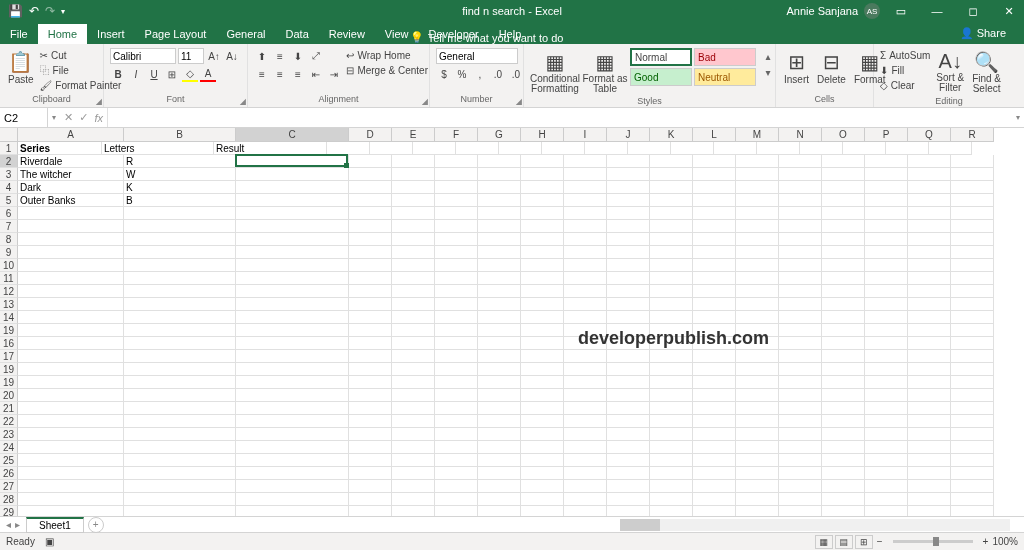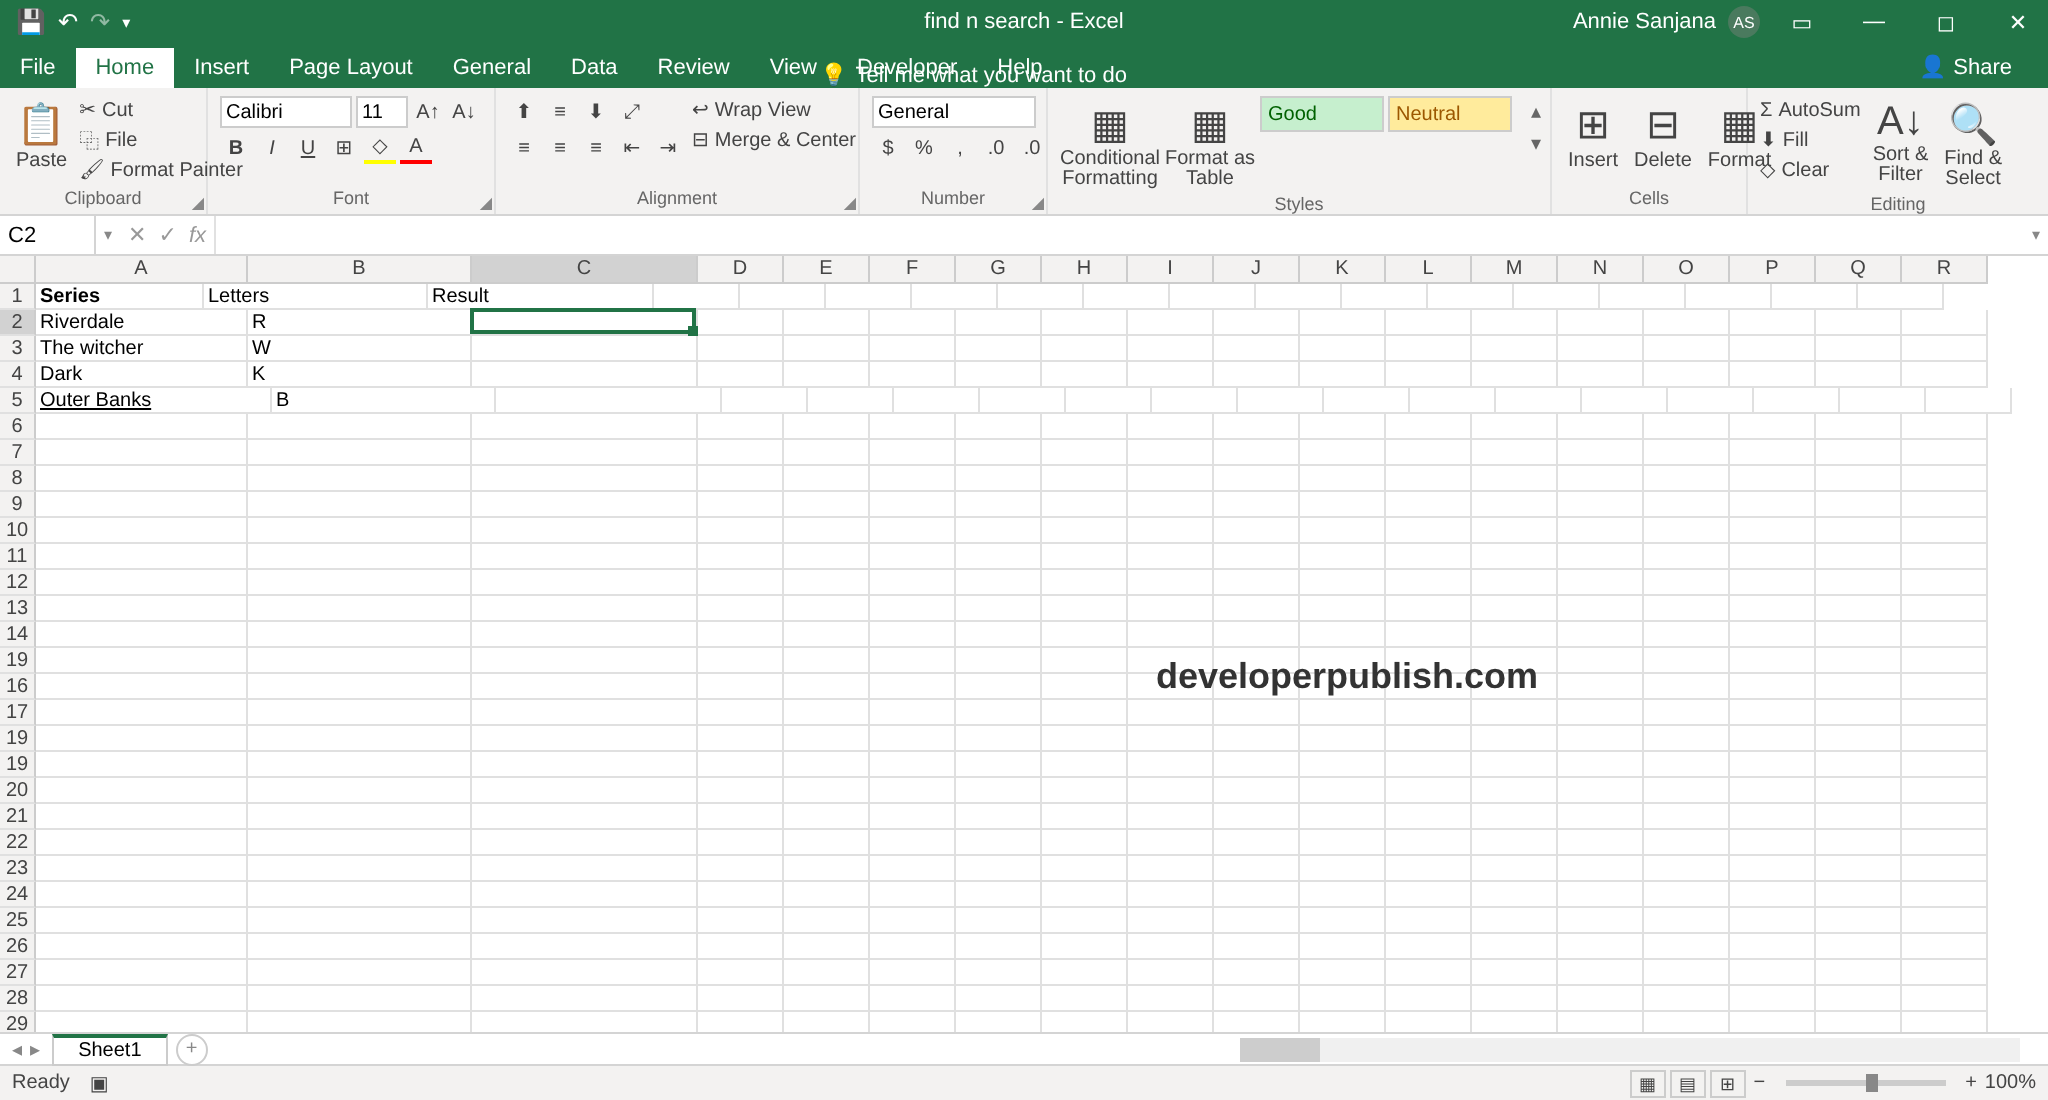--- a/index.html
+++ b/index.html
@@ -185,21 +185,21 @@
           <span class="mini-btn">≡</span>
           <span class="mini-btn">≡</span>
           <span class="mini-btn">≡</span>
           <span class="mini-btn">⇤</span>
           <span class="mini-btn">⇥</span>
         </div>
       </div>
       <div class="small-rows">
         <div class="small-item">
             <span>↩</span>
-            <span>Wrap View</span>
+            <span>Wrap Home</span>
           </div>
         <div class="small-item">
             <span>⊟</span>
             <span>Merge &amp; Center</span>
           </div>
       </div>
     </div>
     <div class="ribbon-group-label">Alignment</div>
     <span class="dialog-launcher">◢</span>
   </div>
@@ -225,20 +225,24 @@
         <span class="icon">▦</span>
         <span style="white-space:pre;text-align:center;line-height:1">Conditional
 Formatting</span>
       </div>
       <div class="big-btn" style="width:42px">
         <span class="icon">▦</span>
         <span style="white-space:pre;text-align:center;line-height:1">Format as
 Table</span>
       </div>
       <div style="display:flex;flex-direction:column;gap:2px">
+        <div style="display:flex;gap:2px">
+          <div class="style-cell style-normal">Normal</div>
+          <div class="style-cell style-bad">Bad</div>
+        </div>
         <div style="display:flex;gap:2px">
           <div class="style-cell style-good">Good</div>
           <div class="style-cell style-neutral">Neutral</div>
         </div>
       </div>
       <div style="display:flex;flex-direction:column;font-size:8px;color:#666">
         <span class="mini-btn">▴</span>
         <span class="mini-btn">▾</span>
       </div>
     </div>
@@ -434,21 +438,21 @@
         <div class="cell" style="width: 43px;"></div>
         <div class="cell" style="width: 43px;"></div>
         <div class="cell" style="width: 43px;"></div>
         <div class="cell" style="width: 43px;"></div>
         <div class="cell" style="width: 43px;"></div>
         <div class="cell" style="width: 43px;"></div>
         <div class="cell" style="width: 43px;"></div>
         <div class="cell" style="width: 43px;"></div>
       </div>
       <div class="cell-row">
-        <div class="cell" style="width: 118px; text-decoration: underline;">Outer Banks</div>
+        <div class="cell" style="width: 106px;">Outer Banks</div>
         <div class="cell" style="width: 112px;">B</div>
         <div class="cell" style="width: 113px;"></div>
         <div class="cell" style="width: 43px;"></div>
         <div class="cell" style="width: 43px;"></div>
         <div class="cell" style="width: 43px;"></div>
         <div class="cell" style="width: 43px;"></div>
         <div class="cell" style="width: 43px;"></div>
         <div class="cell" style="width: 43px;"></div>
         <div class="cell" style="width: 43px;"></div>
         <div class="cell" style="width: 43px;"></div>

